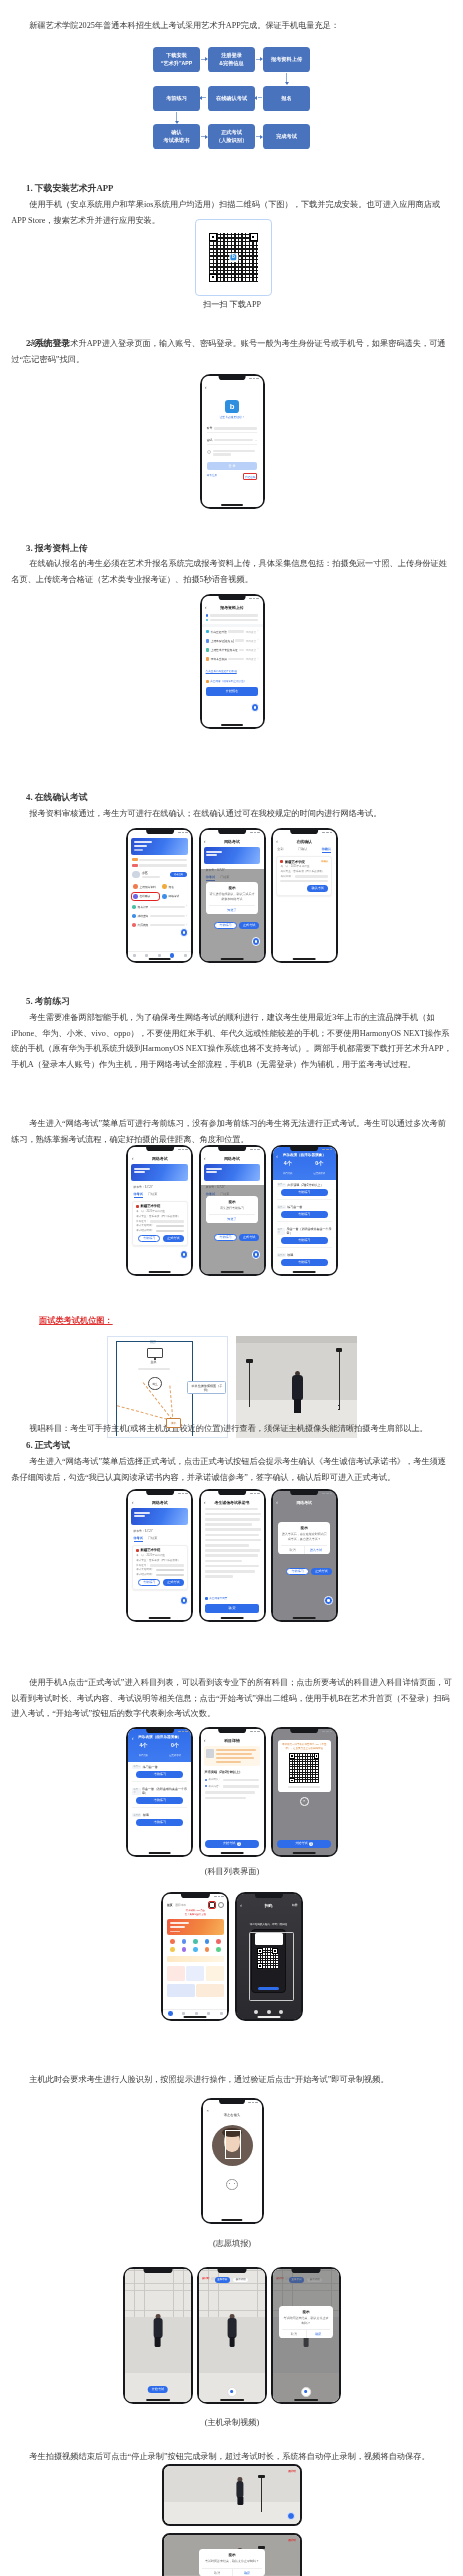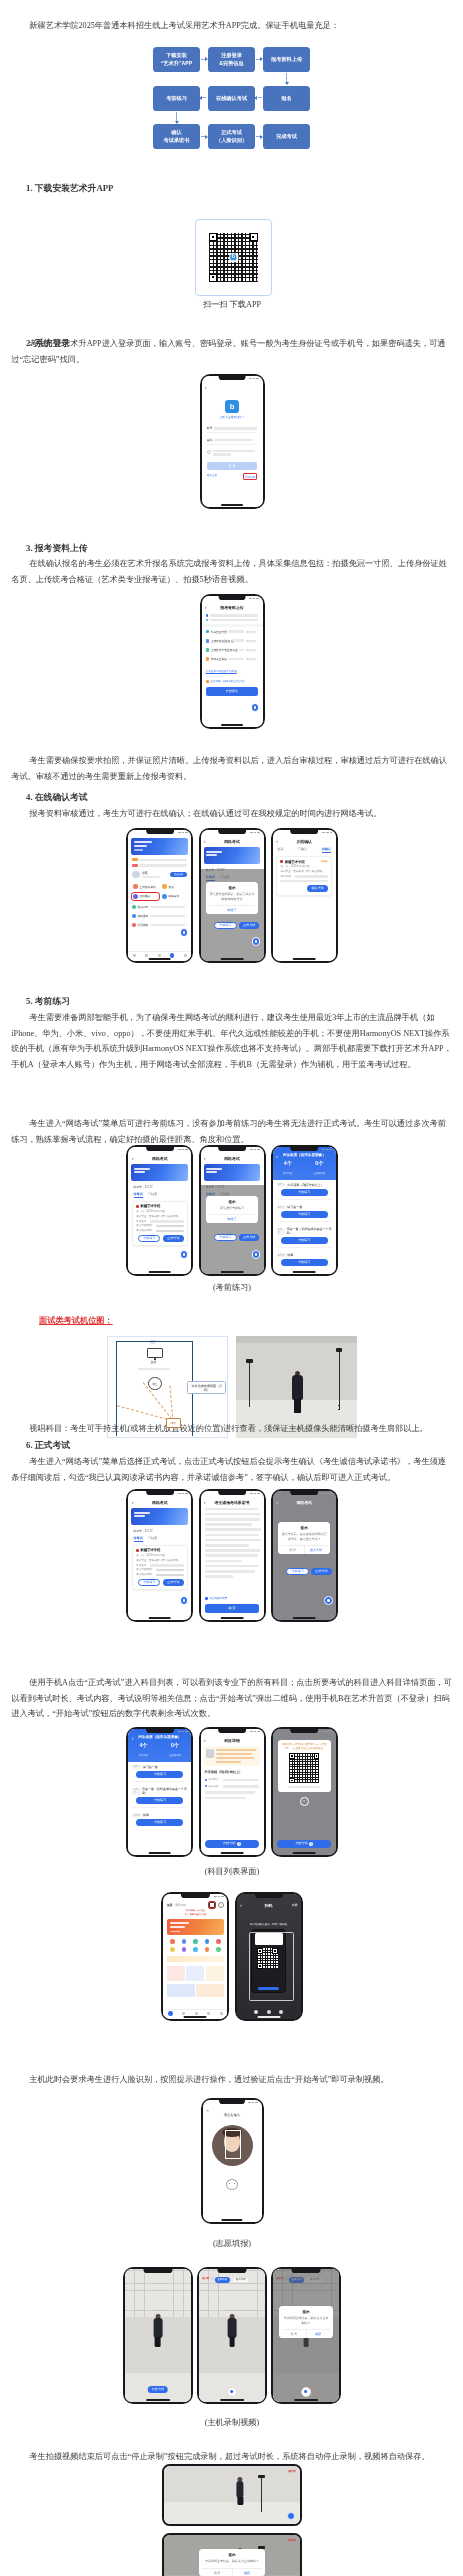--- a/index.html
+++ b/index.html
@@ -182,20 +182,21 @@
     <div class="ln" style="left:258px;top:50px;width:4.1px;height:1px"></div>
     <div class="ln" style="left:176px;top:65px;width:1px;height:9.3px"></div>
     <div class="td" style="left:175px;top:74px"></div>
     <div class="ln" style="left:201px;top:89px;width:4.1px;height:1px"></div>
     <div class="tr" style="left:205px;top:88px"></div>
     <div class="ln" style="left:256px;top:89px;width:4.1px;height:1px"></div>
     <div class="tr" style="left:260px;top:88px"></div>
   </div>
 
   <h3 class="head" style="top:174px">1. 下载安装艺术升APP</h3>
+  <p class="para" style="top:189px">使用手机（安卓系统用户和苹果ios系统用户均适用）扫描二维码（下图），下载并完成安装。也可进入应用商店或APP Store，搜索艺术升并进行应用安装。</p>
   <div class="qrbox">
     <div class="qrp" style="width:49px;height:49px">
       <div class="fd" style="left:0;top:0">
           <i></i>
         </div>
       <div class="fd" style="right:0;top:0">
           <i></i>
         </div>
       <div class="fd" style="left:0;bottom:0">
           <i></i>
@@ -308,21 +309,20 @@
             <b></b>
             <span>我已阅读《报考资料上传公告》</span>
           </div>
         <div class="pill b" style="margin:2.1px 4.6px 0;height:8.8px;border-radius:2.1px">开始报名</div>
         <div class="float"></div>
       </div>
       <div class="hbar"></div>
     </div>
   </div>
 
-  <p class="para" style="top:745px">考生需要确保按要求拍照，并保证照片清晰。上传报考资料以后，进入后台审核过程，审核通过后方可进行在线确认考试。审核不通过的考生需要重新上传报考资料。</p>
 
   <h3 class="head" style="top:783px">4. 在线确认考试</h3>
   <p class="para" style="top:798px">报考资料审核通过，考生方可进行在线确认；在线确认通过可在我校规定的时间内进行网络考试。</p>
 
   <div class="row" style="top:828px">
     <div class="ph" style="width:67px;height:135px">
       <div class="ntc"></div>
         <div class="st">
           <i></i>
           <i></i>
@@ -619,21 +619,20 @@
             <div class="nm">
               <i>科目四</i>
               <span>视唱</span>
             </div>
             <div class="pill b">考前练习</div>
           </div>
       </div>
       <div class="hbar"></div>
     </div>
   </div>
-  <div class="cap" style="top:1282px">(考前练习)</div>
 
   <div class="redlbl" style="top:1315px">面试类考试机位图：</div>
 
   <div class="row" style="top:1336px;gap:7.2px">
     <div class="diag">
       <div class="dwall">背景</div>
       <div class="droom"></div>
       <div class="dcam"></div>
       <div class="dlab" style="left:42px;top:23px">主机</div>
       <div class="sk" style="position:absolute;left:30px;top:31px;width:32px;height:1.5px"></div>

